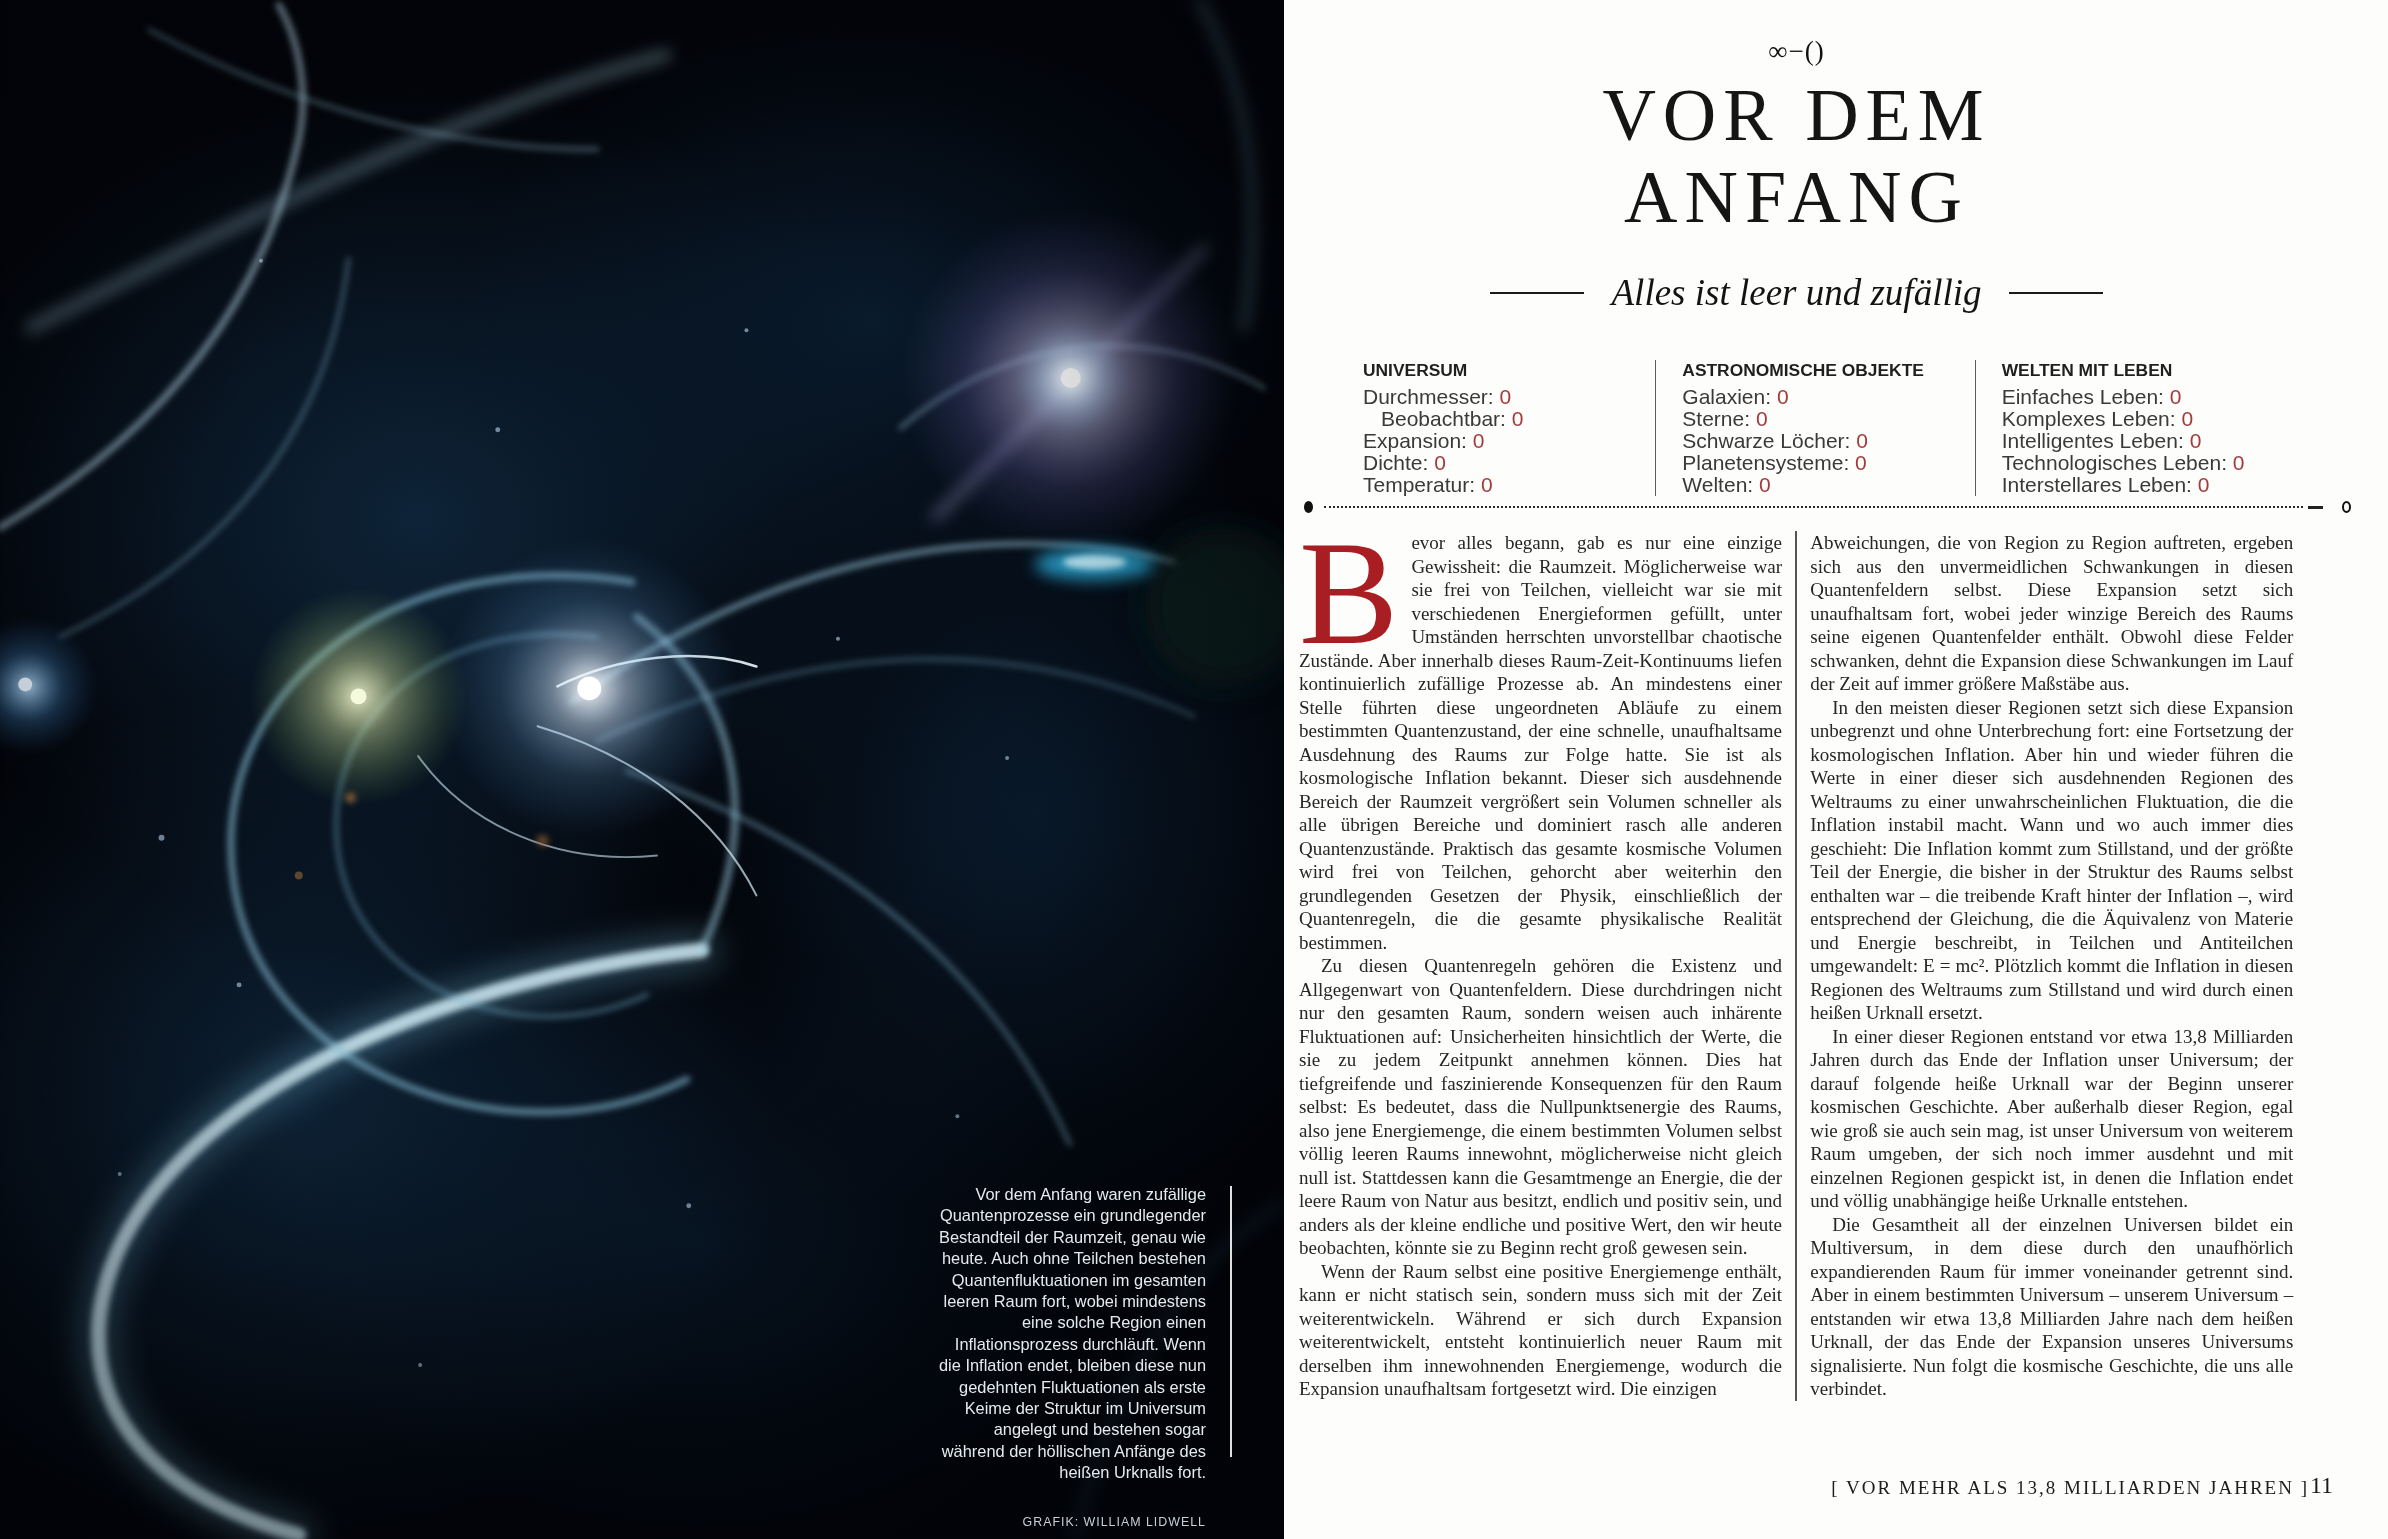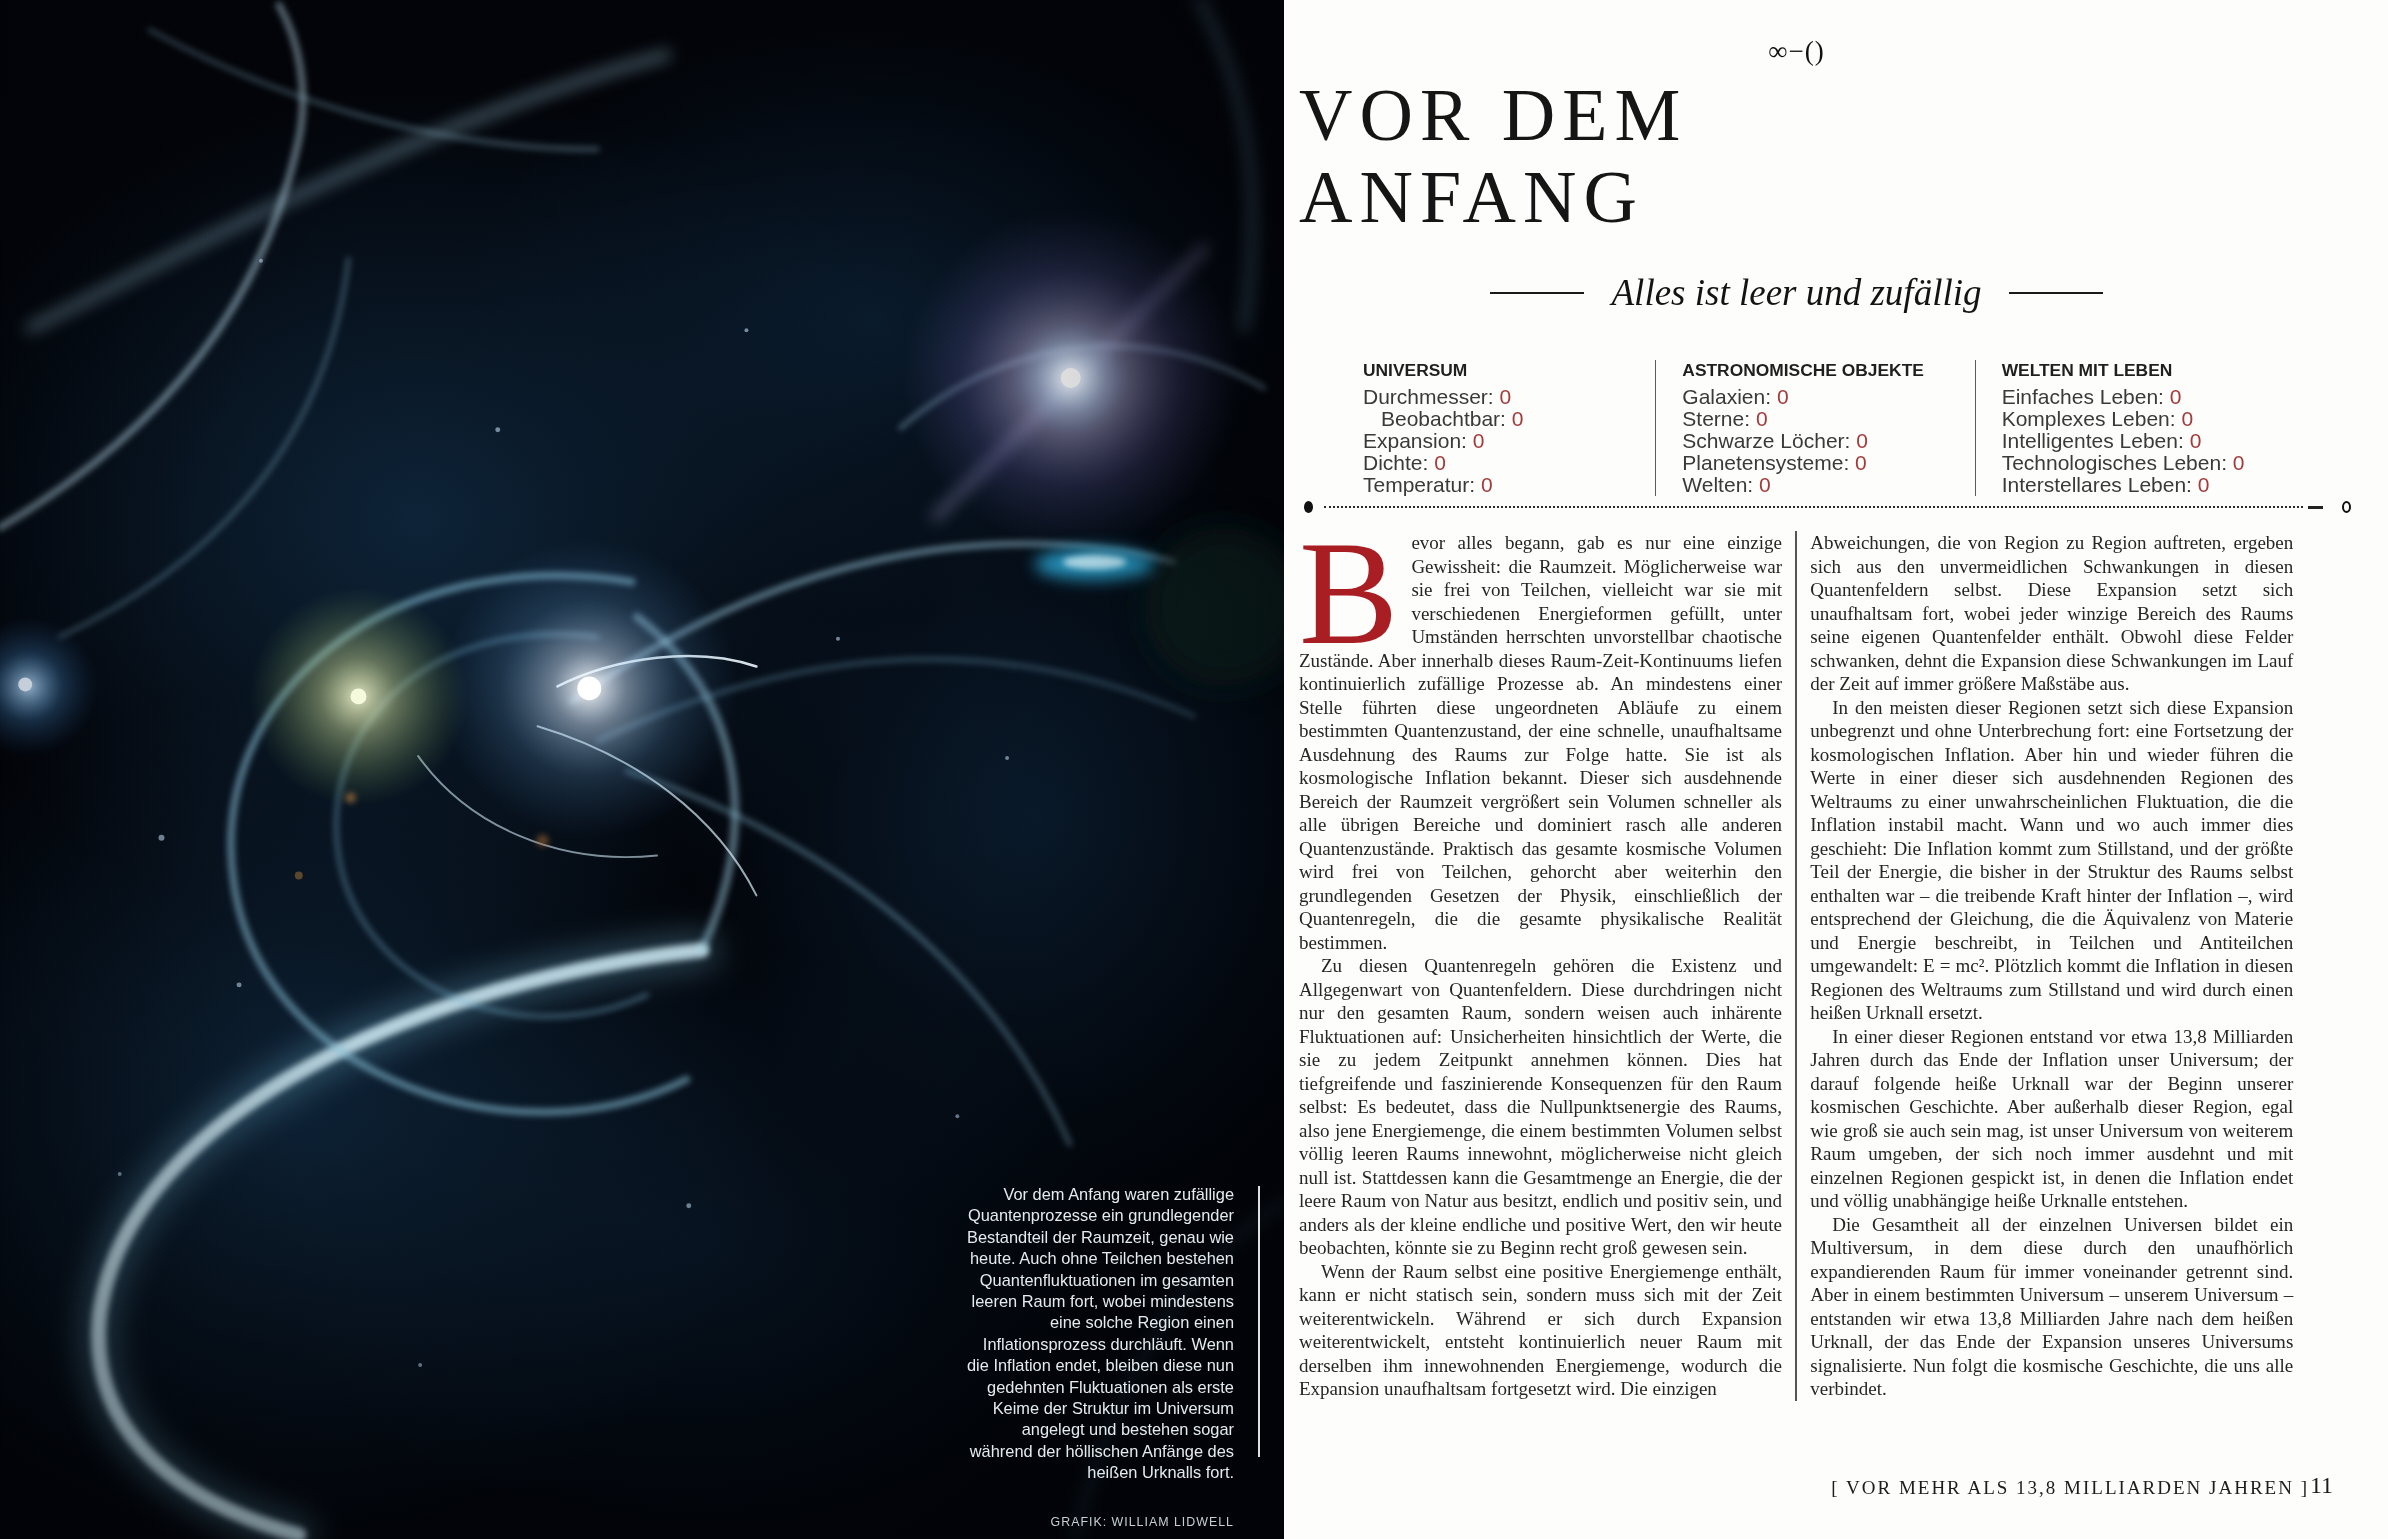--- a/index.html
+++ b/index.html
@@ -1,38 +1,38 @@
 <!DOCTYPE html>
 <html lang="de"><head>
 <meta charset="utf-8">
 <style>
   html,body{margin:0;padding:0;background:#ffffff;}
   .spread{position:relative;width:2388px;height:1539px;overflow:hidden;
           font-family:"Liberation Serif",serif;}
 
   
   .artwork{position:absolute;left:0;top:0;width:1284px;height:1539px;
-           background:#020409;overflow:hidden;padding-left:28px;}
+           background:#020409;overflow:hidden;}
   .artwork svg{position:absolute;left:0;top:0;}
   .vignette{position:absolute;left:0;top:0;width:1284px;height:1539px;
             background:radial-gradient(ellipse at 45% 42%, rgba(0,0,0,0) 38%, rgba(0,2,6,.55) 100%);}
   .caption-block{position:absolute;top:1184px;right:78px;width:267px;text-align:right;
                  font-family:"Liberation Sans",sans-serif;font-size:16.4px;line-height:21.4px;
                  color:#e4ebef;}
   .caption-credit{margin-top:28px;font-size:12.4px;letter-spacing:1px;color:#c6cfd5;}
   .caption-rule{position:absolute;top:1186px;right:52px;width:2px;height:271px;
                 background:rgba(255,255,255,.88);}
 
   
   .page{position:absolute;left:1284px;top:0;width:1104px;height:1539px;background:#fdfdfb;}
   .content{position:absolute;left:15px;top:0;width:995px;height:1539px;}
 
   .chapter-symbol{position:absolute;top:36px;left:0;width:995px;text-align:center;
                   font-size:27px;color:#101010;letter-spacing:1px;}
-  .page-title{position:absolute;top:74px;left:0;width:995px;
+  .page-title{position:absolute;top:74px;left:0;width:995px;text-align:center;
               font-size:74px;line-height:82px;letter-spacing:7px;color:#151515;font-weight:400;}
   .subtitle-row{position:absolute;top:271px;left:0;width:995px;display:flex;
                 align-items:center;justify-content:center;gap:28px;}
   .subtitle-dash{width:94px;height:2px;background:#1a1a1a;}
   .subtitle{font-style:italic;font-size:37px;color:#131313;}
 
   .stats{position:absolute;top:360px;left:64px;width:931px;display:flex;
          font-family:"Liberation Sans",sans-serif;}
   .stat-col{flex:1;padding-right:24px;}
   .stat-col + .stat-col{border-left:1.5px solid #5d5d5d;padding-left:26px;}

